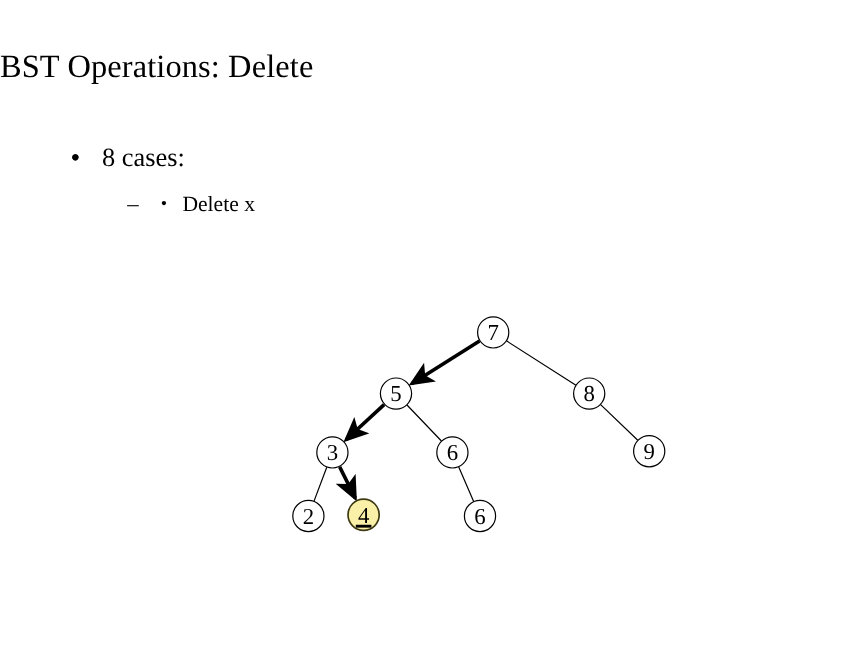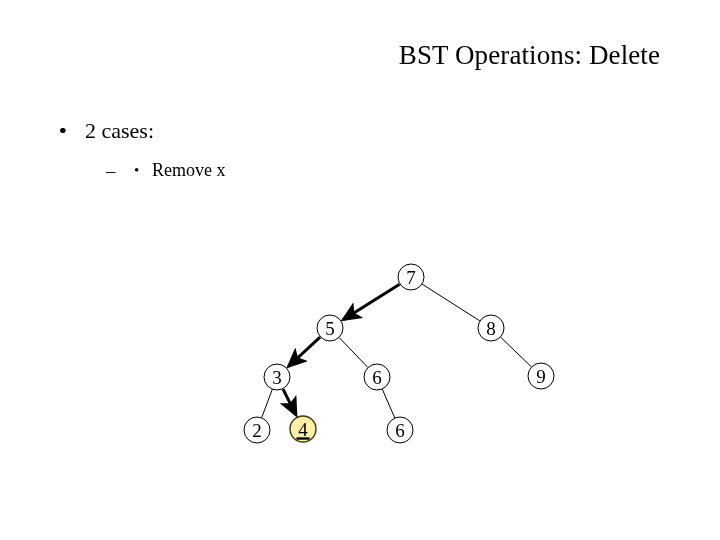--- a/index.html
+++ b/index.html
@@ -23,21 +23,21 @@
     width: 720px;
     height: 540px;
   }
 
   
   .slide-title {
     position: absolute;
     left: 0;
     top: 38px;
     width: 660px;
-    text-align: right;
+    text-align: left;
     font-size: 27px;
     line-height: 34px;
     font-weight: normal;
     letter-spacing: 0.1px;
     color: #000000;
     white-space: nowrap;
   }
 
   
   .bullets {
@@ -117,29 +117,29 @@
 
   <div class="slide-title">BST Operations: Delete</div>
 
   <div class="bullets">
 
     <div class="bullet-row b-l1">
       <span class="marker">•</span>
     </div>
 
     <div class="bullet-row b-l1">
-      <span class="marker">•</span><span>2 cases:</span>
+      <span class="marker">•</span><span>8 cases:</span>
     </div>
 
     <div class="bullet-row b-l2">
       <span class="marker">–</span>
     </div>
 
     <div class="bullet-row b-l3">
-      <span class="marker">•</span><span>Remove x</span>
+      <span class="marker">•</span><span>Delete x</span>
     </div>
 
   </div>
 
   <svg id="tree-diagram" viewBox="0 0 720 540">
     <defs>
       <marker id="arrowhead" markerWidth="7" markerHeight="7" refX="6" refY="3.1" orient="auto" markerUnits="strokeWidth">
         <path d="M0,0 L7,3.1 L0,6.2 L1.6,3.1 Z" fill="#000000"></path>
       </marker>
     </defs>

